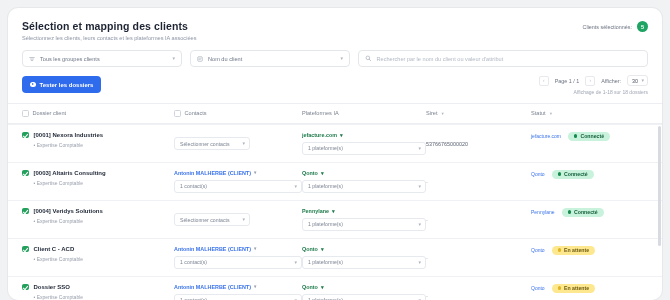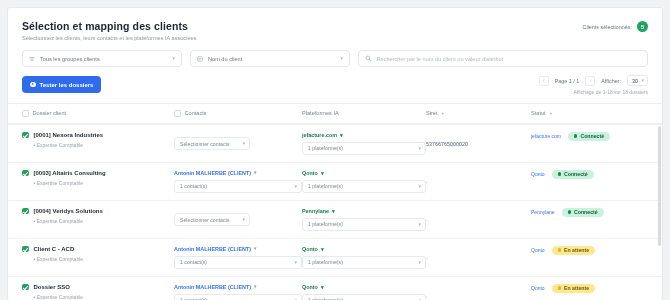--- a/index.html
+++ b/index.html
@@ -10,21 +10,21 @@
     overflow: hidden;
   }
   .page {
     width: 670px; height: 300px;
     position: relative;
     background: #f1f2f4;
     padding: 8px 8px 0 8px;
   }
   .card {
     background: #ffffff;
-    border-radius: 2px;
+    border-radius: 10px;
     width: 654px;
     height: 292px;
     position: relative;
     overflow: hidden;
     box-shadow: 0 0 0 1px rgba(0,0,0,0.04);
   }
 
   
   .hdr { padding: 12px 14px 0 14px; position: relative; }
   .hdr-title {

